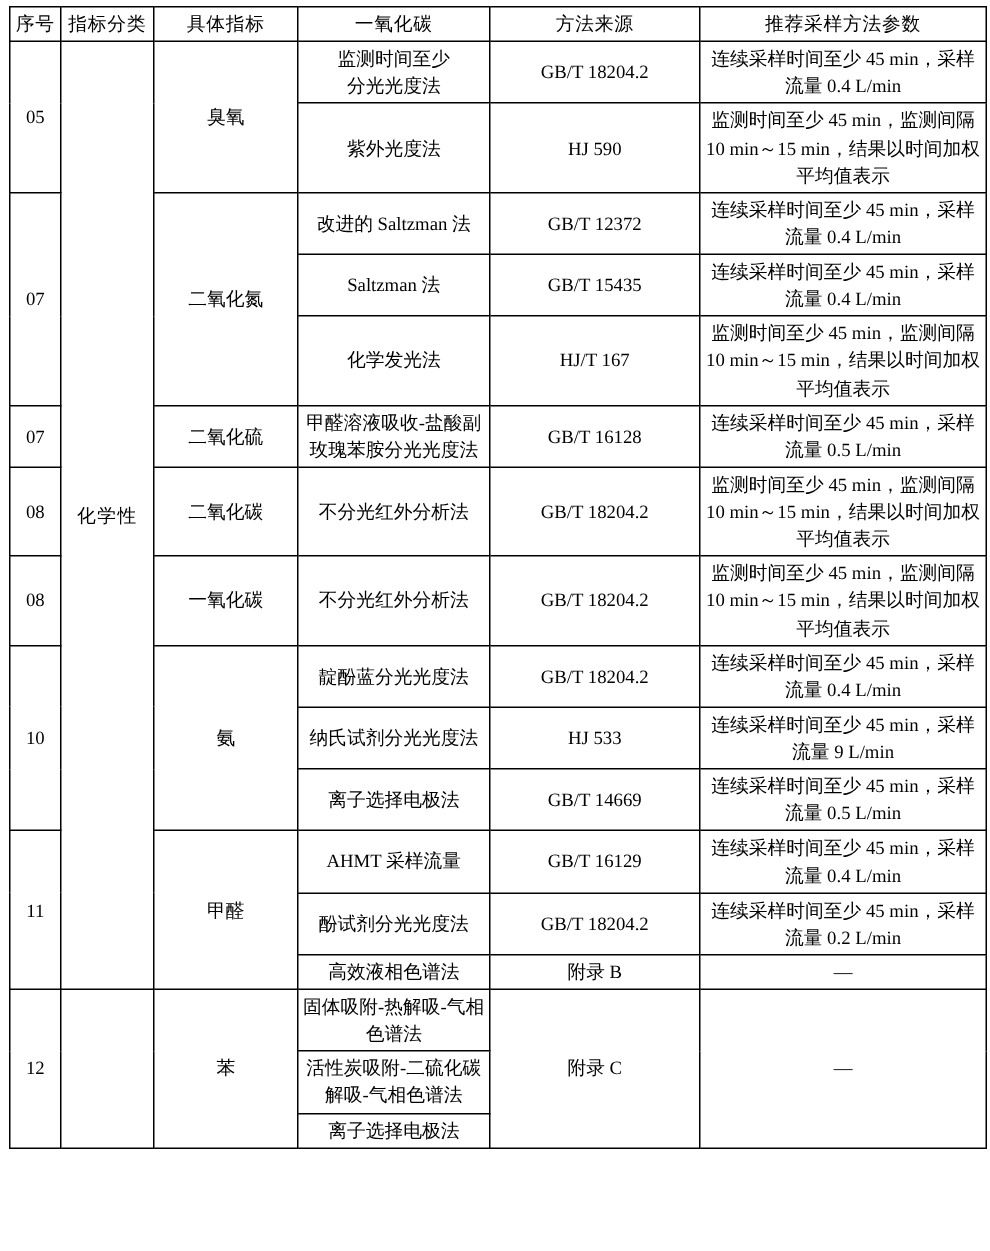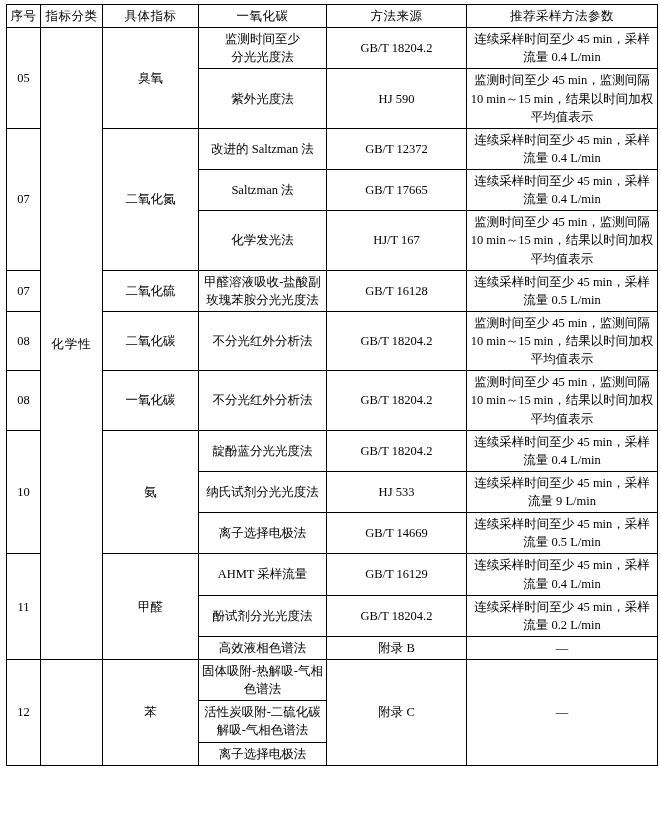--- a/index.html
+++ b/index.html
@@ -106,21 +106,21 @@
 
       <tr>
         <td class="num" rowspan="3">07</td>
         <td rowspan="3">二氧化氮</td>
         <td>改进的 Saltzman 法</td>
         <td>GB/T 12372</td>
         <td class="param">连续采样时间至少 45 min，采样流量 0.4 L/min</td>
       </tr>
       <tr>
         <td>Saltzman 法</td>
-        <td>GB/T 17665</td>
+        <td>GB/T 15435</td>
         <td class="param">连续采样时间至少 45 min，采样流量 0.4 L/min</td>
       </tr>
       <tr>
         <td>化学发光法</td>
         <td>HJ/T 167</td>
         <td class="param">监测时间至少 45 min，监测间隔 10 min～15 min，结果以时间加权平均值表示</td>
       </tr>
 
       <tr>
         <td class="num">07</td>

